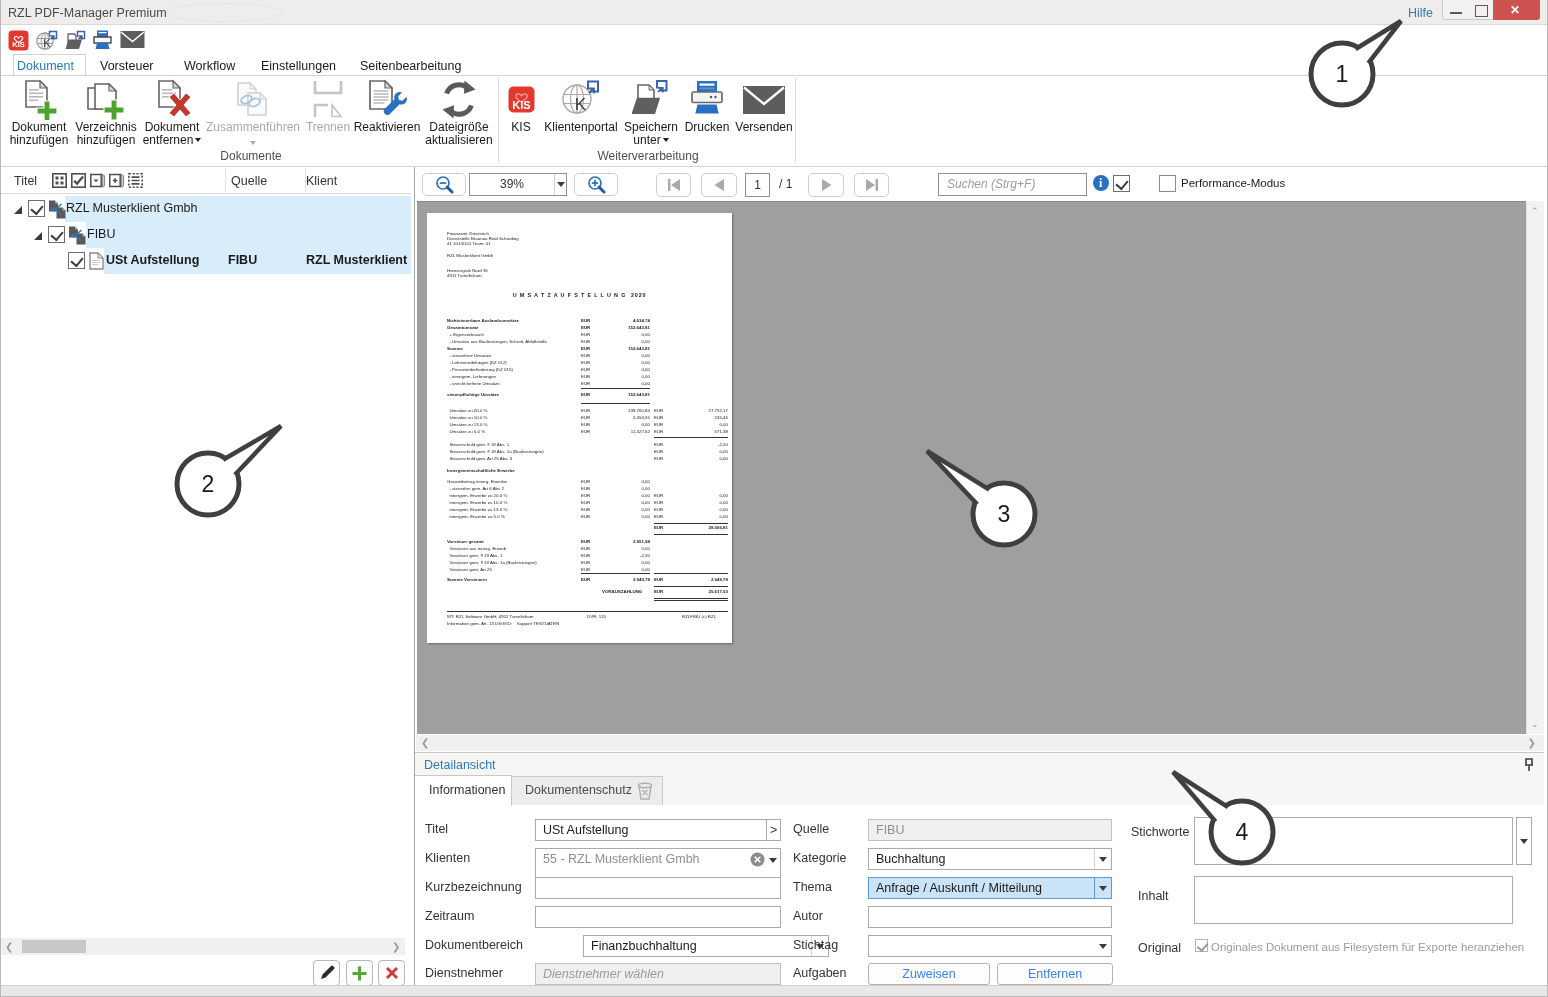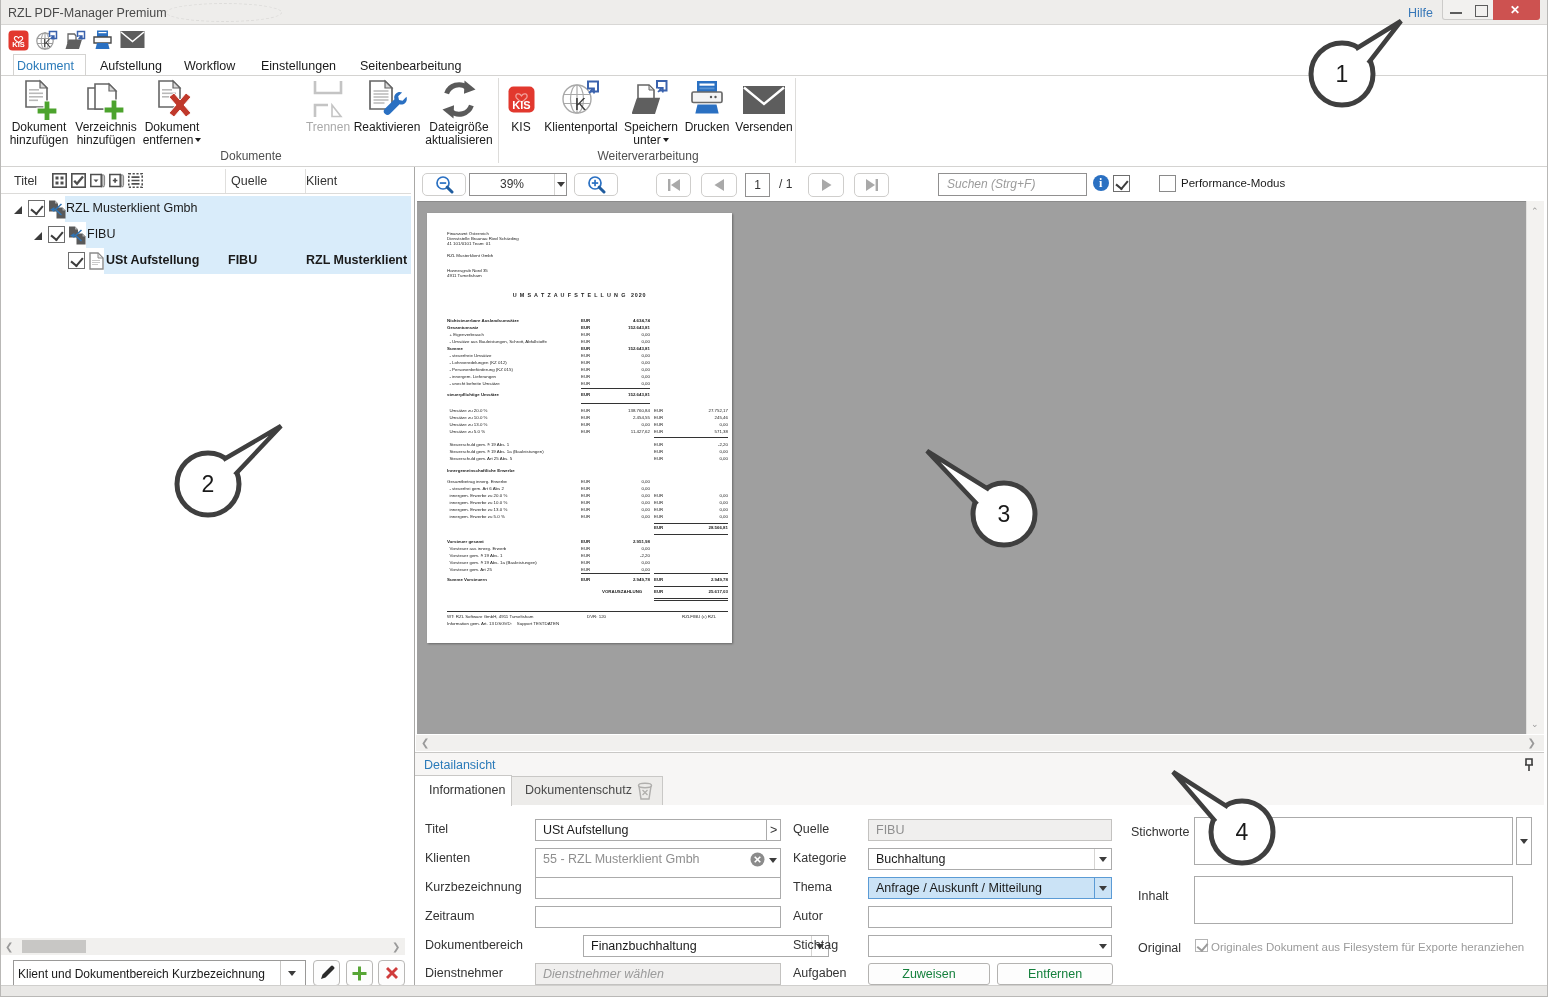--- a/index.html
+++ b/index.html
@@ -77,21 +77,21 @@
 #details { left:415px; top:752px; width:1129px; height:232px; background:#f7f6f5; border-top:1px solid #c9c8c6; border-bottom:1px solid #c9c8c6; }
 #d-title { left:9px; top:5px; font-size:12.5px; color:#2a7ab9; }
 #d-tab1 { left:0; top:22px; width:97px; height:31px; background:#fff; border:1px solid #c9c8c6; border-left:none; border-bottom:none; z-index:2; }
 #d-tab2 { left:97px; top:23px; width:151px; height:30px; background:#edecea; border:1px solid #c9c8c6; border-left:none; }
 #d-body { left:0; top:52px; width:1133px; height:180px; background:#fff; }
 .dlabel { font-size:12.5px; color:#333; position:absolute; }
 .dinput { position:absolute; background:#fff; border:1px solid #ababab; font-size:12.5px; color:#1a1a1a; }
 .dinput.dis { background:#f0efee; color:#8f8f8f; border-color:#c3c2c0; }
 .dinput .val { position:absolute; left:7px; top:3px; white-space:nowrap; }
 .darrow { position:absolute; width:0; height:0; border-left:4.5px solid transparent; border-right:4.5px solid transparent; border-top:5px solid #3c3c3c; }
-.dbtn { position:absolute; background:#fdfdfd; border:1px solid #b4b3b1; border-radius:3px; font-size:12.5px; color:#15803d; text-align:center; }
+.dbtn { position:absolute; background:#fdfdfd; border:1px solid #b4b3b1; border-radius:3px; font-size:12.5px; color:#3b82f6; text-align:center; }
 
 #bottomstrip { left:0; top:985px; width:1548px; height:12px; background:#e9e8e6; border-top:1px solid #d0cfcd; }
 
 
 .pg { position:absolute; font-size:4.4px; color:#222; white-space:nowrap; }
 .pgb { font-weight:bold; }
 .pgline { position:absolute; background:#333; height:0.8px; }
 </style>
 </head>
 <body>
@@ -133,21 +133,21 @@
       </svg>
     <svg class="qicon" style="left:120px;" width="25" height="19" viewBox="0 0 25 19">
         <rect x="0.5" y="1" width="24" height="17" fill="#5d5d5d"></rect>
         <path d="M1 2 L12.5 11.5 L24 2" fill="none" stroke="#fff" stroke-width="1.6"></path>
       </svg>
   </div>
 
   <div class="abs" id="tab-active-box"></div>
   <div class="abs" id="tabline"></div>
   <div class="abs tab active" style="left:17px;">Dokument</div>
-  <div class="abs tab" style="left:100px;">Aufstellung</div>
+  <div class="abs tab" style="left:100px;">Vorsteuer</div>
   <div class="abs tab" style="left:184px;">Workflow</div>
   <div class="abs tab" style="left:261px;">Einstellungen</div>
   <div class="abs tab" style="left:360px;">Seitenbearbeitung</div>
 
   <div class="abs" id="ribbon"></div>
   <div class="abs rbtn" style="left:5px; top:78px; width:68px;">
     <div class="ric">
         <svg width="40" height="41" viewBox="0 0 40 41">
           <path d="M7 2 h14 l7 7 v19 h-21 z" fill="#fff" stroke="#656565" stroke-width="1.6"></path>
           <path d="M21 2 l7 7 h-7 z" fill="#d9d9d9" stroke="#656565" stroke-width="1.2"></path>
@@ -176,20 +176,34 @@
         <svg width="40" height="41" viewBox="0 0 40 41">
           <path d="M7 2 h14 l7 7 v19 h-21 z" fill="#fff" stroke="#656565" stroke-width="1.6"></path>
           <path d="M21 2 l7 7 h-7 z" fill="#d9d9d9" stroke="#656565" stroke-width="1.2"></path>
           <rect x="10" y="10" width="10" height="1.6" fill="#b9b9b9"></rect>
           <rect x="10" y="13.5" width="14" height="1.6" fill="#b9b9b9"></rect>
           <rect x="10" y="17" width="14" height="1.6" fill="#b9b9b9"></rect>
           <path d="M17 18 l5-4 6 7 6-7 5 4 -7 8 7 8 -5 4 -6-7 -6 7 -5-4 7-8 z" fill="#c0392b" stroke="#fff" stroke-width="1"></path>
         </svg>
       </div>
     <div class="lbl">Dokument<br>entfernen<span class="caret"></span></div>
+  </div>
+  <div class="abs rbtn dis" style="left:206px; top:78px; width:92px;">
+    <div class="ric">
+        <svg width="44" height="41" viewBox="0 0 44 41">
+          <path d="M8 4 h12 l6 6 v16 h-18 z" fill="#fbfbfb" stroke="#cfcfcf" stroke-width="1.5"></path>
+          <path d="M20 4 l6 6 h-6 z" fill="#eee" stroke="#cfcfcf" stroke-width="1"></path>
+          <path d="M18 14 h12 l6 6 v16 h-18 z" fill="#fbfbfb" stroke="#cfcfcf" stroke-width="1.5"></path>
+          <path d="M30 14 l6 6 h-6 z" fill="#eee" stroke="#cfcfcf" stroke-width="1"></path>
+          <ellipse cx="16.5" cy="20.5" rx="5.6" ry="3.6" fill="none" stroke="#a8c6e8" stroke-width="2" transform="rotate(-22 16.5 20.5)"></ellipse>
+          <ellipse cx="24.5" cy="23.5" rx="5.6" ry="3.6" fill="none" stroke="#a8c6e8" stroke-width="2" transform="rotate(-22 24.5 23.5)"></ellipse>
+        </svg>
+      </div>
+    <div class="lbl">Zusammenführen</div>
+    <div style="margin-top:2px;"><span class="caret gray"></span></div>
   </div>
   <div class="abs rbtn dis" style="left:300px; top:78px; width:56px;">
     <div class="ric">
         <svg width="40" height="41" viewBox="0 0 40 41">
           <path d="M7 2 v12 h26 v-12" fill="none" stroke="#c4c4c4" stroke-width="2.6"></path>
           <path d="M7 38 v-12 h13" fill="none" stroke="#c4c4c4" stroke-width="2.6"></path>
           <path d="M24 26 L33 37.5 H24 z" fill="none" stroke="#c4c4c4" stroke-width="1.6"></path>
         </svg>
       </div>
     <div class="lbl">Trennen</div>
@@ -355,25 +369,20 @@
           <rect x="3" y="12" width="6" height="1" fill="#c9c9c9"></rect>
         </svg>
       <div class="abs tree-label" style="left:106px; top:5px; font-weight:bold;">USt Aufstellung</div>
       <div class="abs tree-label" style="left:228px; top:5px; font-weight:bold;">FIBU</div>
       <div class="abs tree-label" style="left:306px; top:5px; font-weight:bold; width:105px; overflow:hidden;">RZL Musterklient G</div>
     </div>
     <div class="abs" id="lp-hscroll">
       <div class="abs scroll-arrow" style="left:5px; top:3px;">❮</div>
       <div class="abs scroll-arrow" style="left:392px; top:3px;">❯</div>
       <div class="abs" id="lp-hthumb"></div>
-    </div>
-    <div class="abs" id="lp-combo">
-      <div class="abs" id="lp-combo-text">Klient und Dokumentbereich Kurzbezeichnung</div>
-      <div class="abs" style="left:266px; top:0; width:1px; height:24px; background:#c9c8c6;"></div>
-      <div class="abs darrow" style="left:274px; top:10px;"></div>
     </div>
     <div class="abs smallbtn" style="left:313px;">
         <svg width="16" height="16" viewBox="0 0 16 16">
           <path d="M2 14 l1.5-4.5 L12 1 a1.4 1.4 0 0 1 2 0 l1 1 a1.4 1.4 0 0 1 0 2 L6.5 12.5 z" fill="#2b2b2b"></path>
         </svg>
       </div>
     <div class="abs smallbtn" style="left:346px;">
         <svg width="17" height="17" viewBox="0 0 17 17">
           <path d="M7 1.5 h3 v5.5 h5.5 v3 h-5.5 v5.5 h-3 v-5.5 h-5.5 v-3 h5.5 z" fill="#58a636"></path>
         </svg>

